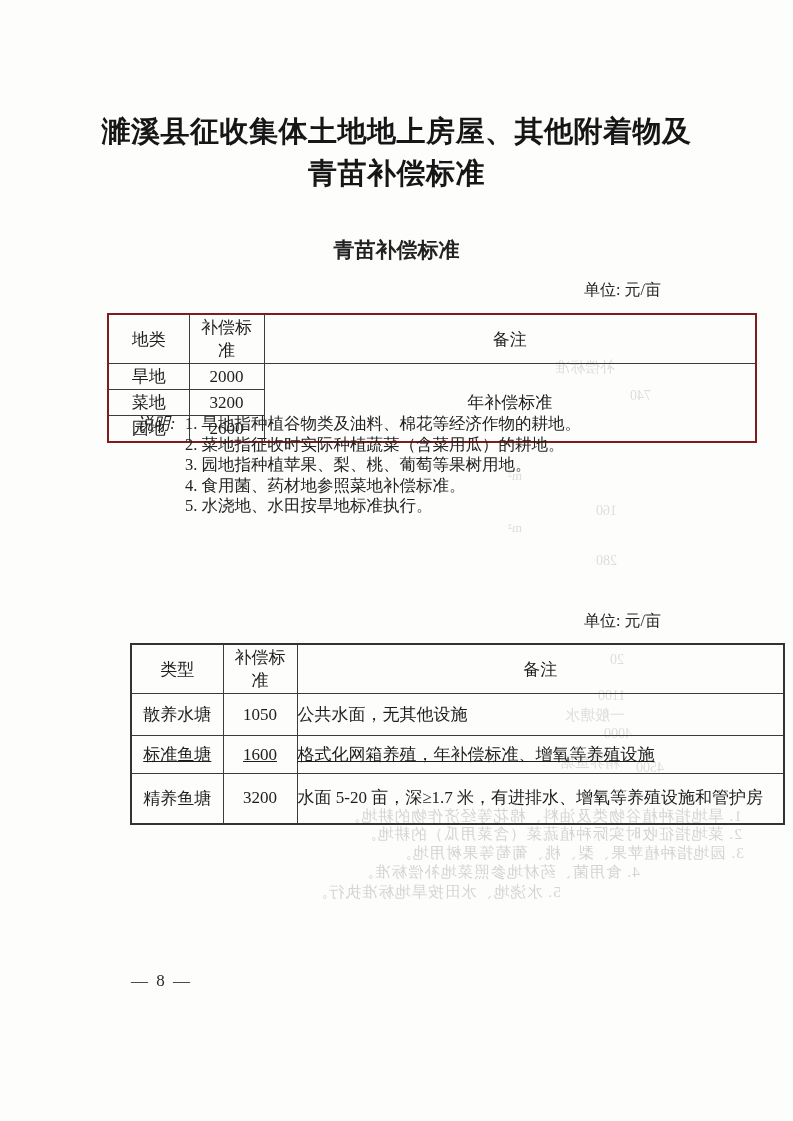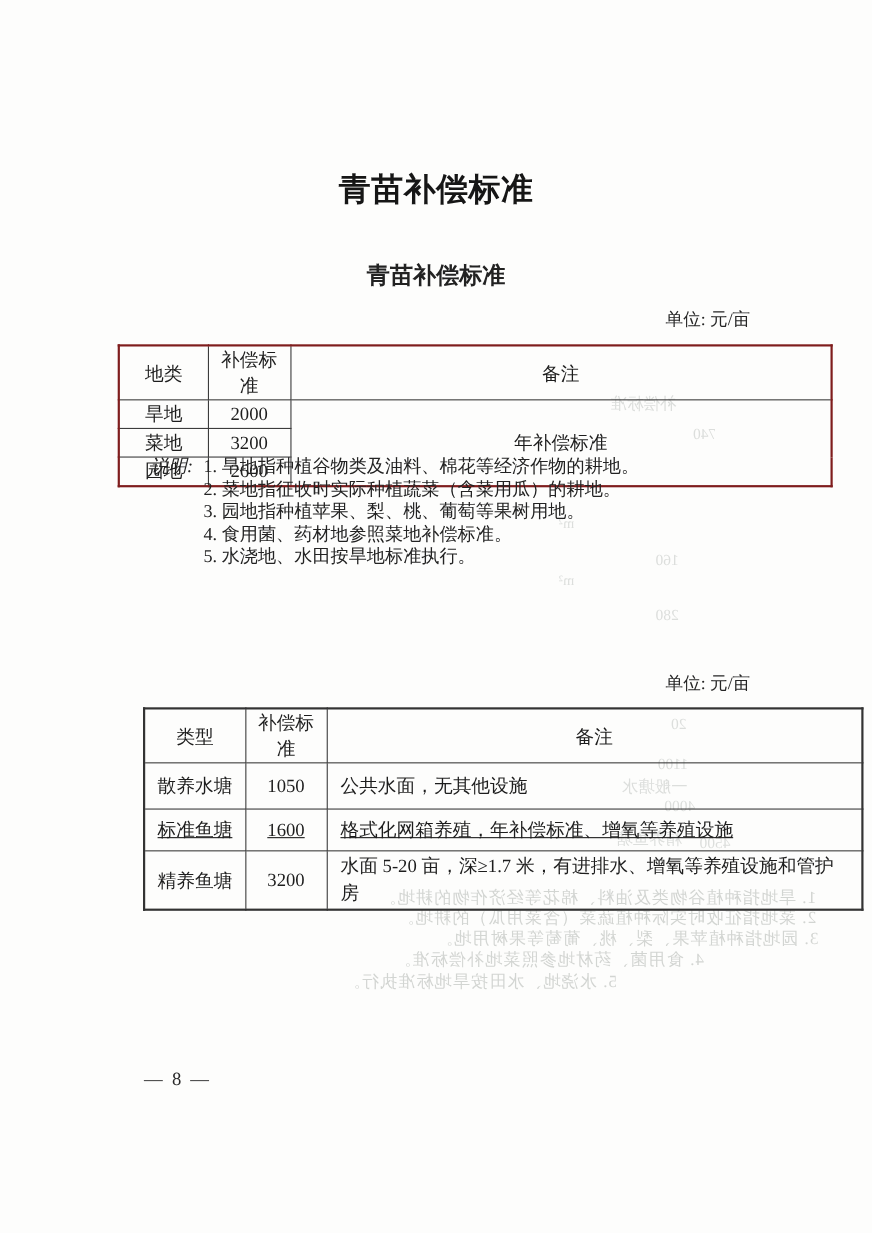--- a/index.html
+++ b/index.html
@@ -28,21 +28,21 @@
   .section-heading{
     position:absolute;left:0;right:0;
     text-align:center;
     font-size:21px;font-weight:bold;
     color:#222;
   }
   .heading-qingmiao{top:236px;}
   .heading-shuichan{top:569px;}
   
   .unit-label{
-    position:absolute;right:111px;
+    position:absolute;right:132px;
     font-size:16px;color:#252525;
   }
   .unit-qingmiao{top:280px;}
   .unit-shuichan{top:611px;}
   
   table{
     border-collapse:collapse;
     table-layout:fixed;
     font-size:17px;color:#1d1d1d;
   }
@@ -65,21 +65,21 @@
     position:absolute;top:643px;left:130px;
     width:655px;
     border:2px solid #333;
   }
   .tbl-shuichan th{height:40px;}
   .row-h1 td{height:42px;}
   .row-h2 td{height:38px;text-decoration:underline;}
   .row-h3 td{height:50px;}
   .remark-cell{
     text-align:left;
-    padding:2px 12px;
+    padding:2px 0;
     line-height:24px;
   }
   
   .notes-block{
     position:absolute;top:414px;left:137px;width:500px;
     font-size:16.5px;line-height:20.5px;color:#232323;
   }
   .notes-label{
     position:absolute;left:0;top:0;font-style:italic;
   }
@@ -142,21 +142,21 @@
   <span class="ghost g9">4000</span>
   <span class="ghost g10">精养鱼塘</span>
   <span class="ghost g11">4500</span>
   <span class="ghost ghost-line gl0">1. 旱地指种植谷物类及油料、棉花等经济作物的耕地。</span>
   <span class="ghost ghost-line gl1">2. 菜地指征收时实际种植蔬菜（含菜用瓜）的耕地。</span>
   <span class="ghost ghost-line gl2">3. 园地指种植苹果、梨、桃、葡萄等果树用地。</span>
   <span class="ghost ghost-line gl3">4. 食用菌、药材地参照菜地补偿标准。</span>
   <span class="ghost ghost-line gl4">5. 水浇地、水田按旱地标准执行。</span>
 
   <div class="doc-title">
-    <br>
+    <span>濉溪县征收集体土地地上房屋、其他附着物及</span><br>
     <span>青苗补偿标准</span>
   </div>
 
   <div class="section-heading heading-qingmiao">青苗补偿标准</div>
   <div class="unit-label unit-qingmiao">单位: 元/亩</div>
 
   <table class="tbl-qingmiao">
     <colgroup>
         <col style="width:81px">
         <col style="width:75px">

